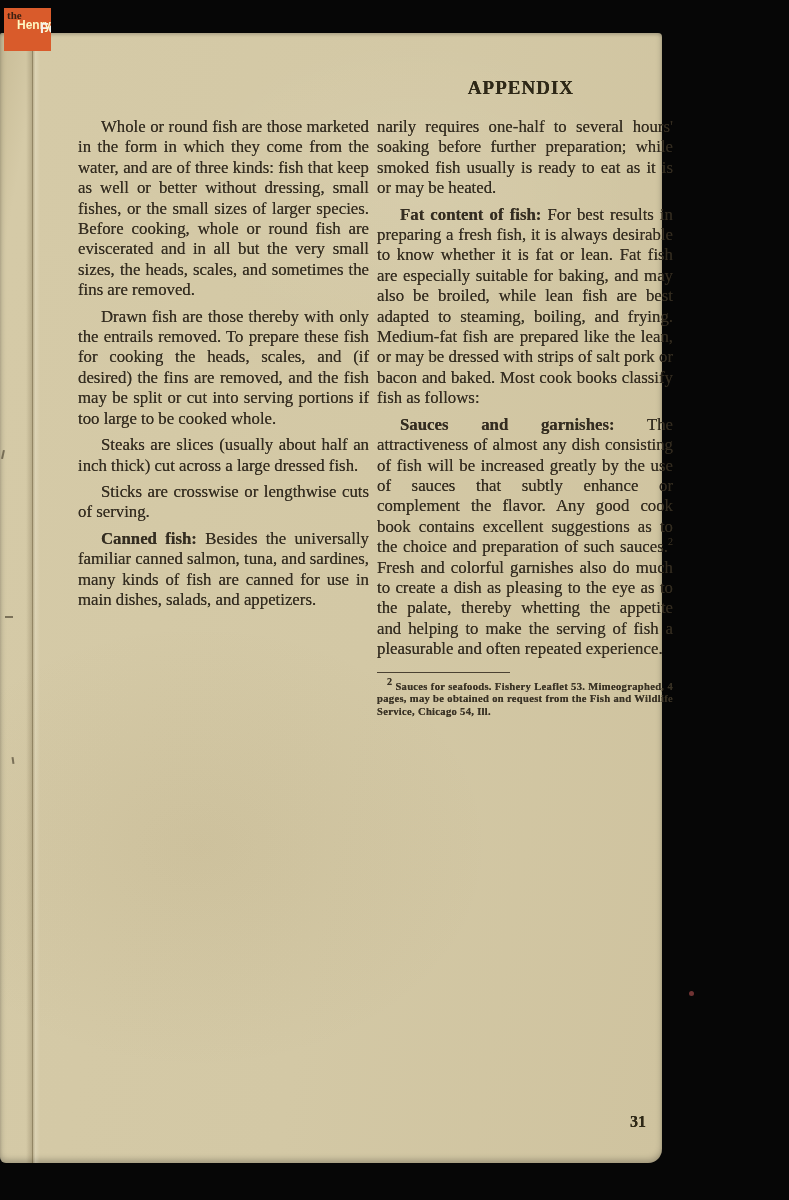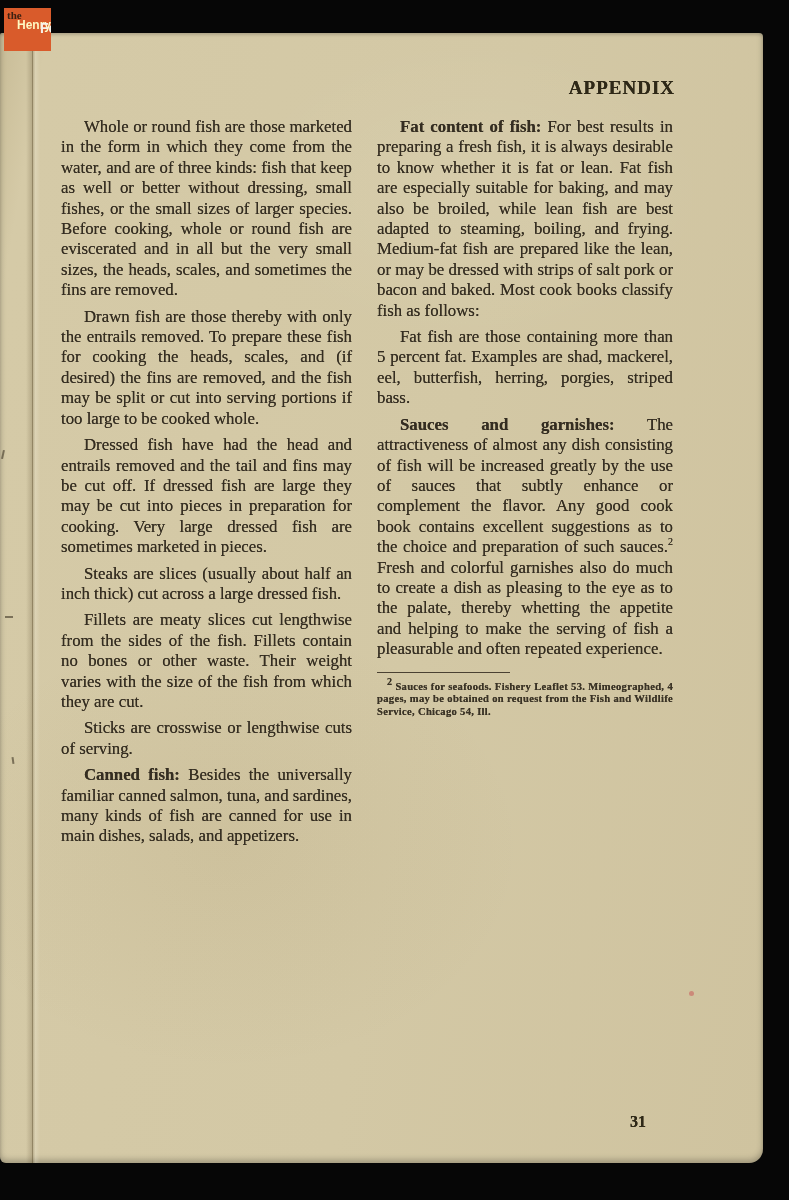--- a/index.html
+++ b/index.html
@@ -6,21 +6,21 @@
   body {
     width: 789px; height: 1200px;
     background: #060606;
     position: relative;
     overflow: hidden;
     font-family: "Liberation Serif", serif;
   }
   .page {
     position: absolute;
     left: 0; top: 33px;
-    width: 763px; height: 1130px;
+    width: 662px; height: 1130px;
     background:
       radial-gradient(ellipse 340px 220px at 62% 14%, rgba(255,255,245,0.07), rgba(255,255,245,0) 70%),
       radial-gradient(ellipse 420px 320px at 30% 72%, rgba(120,92,40,0.07), rgba(120,92,40,0) 70%),
       linear-gradient(100deg, #c8bc97 0%, #d5caa7 5%, #d3c8a5 55%, #cfc39f 100%);
     border-radius: 2px 4px 14px 6px;
     box-shadow: inset 0 -3px 6px rgba(0,0,0,0.25), inset 0 2px 3px rgba(0,0,0,0.15);
     color: #332c21;
   }
   .crease {
     position: absolute; left: 26px; top: 0; bottom: 0; width: 14px;
@@ -38,21 +38,21 @@
     color: #2e2817;
     text-shadow: 0 0 0.5px #2e2817;
   }
   .col {
     position: absolute; top: 84px;
     font-size: 16.8px; line-height: 20.4px;
     text-align: justify;
     color: #342d21;
     text-shadow: 0 0 0.4px rgba(45,38,25,0.8);
   }
-  .col-left  { left: 61px;  width: 291px; }
+  .col-left  { left: 78px;  width: 291px; }
   .col-right { left: 377px; width: 296px; }
   .col p { margin: 0 0 6px 0; text-indent: 23px; }
   .col p.no-indent { text-indent: 0; }
   .lead { font-weight: bold; }
   sup { font-size: 10px; line-height: 0; }
   .footnote-rule {
     width: 133px; height: 1px; background: #4a4132;
     margin: 12px 0 8px 0;
   }
   .footnote {
@@ -98,30 +98,28 @@
 <body>
 
 <div class="page">
   <div class="crease"></div>
 
   <div class="appendix">APPENDIX</div>
 
   <div class="col col-left">
     <p class="no-indent" style="text-indent:23px"><span>Whole or round fish are those marketed in the form in which they come from the water, and are of three kinds: fish that keep as well or better without dressing, small fishes, or the small sizes of larger species. Before cooking, whole or round fish are eviscerated and in all but the very small sizes, the heads, scales, and sometimes the fins are removed.</span></p>
     <p><span>Drawn fish are those thereby with only the entrails removed. To prepare these fish for cooking the heads, scales, and (if desired) the fins are removed, and the fish may be split or cut into serving portions if too large to be cooked whole.</span></p>
-    <p><span>Dressed fish have had the head and entrails removed and the tail and fins may be cut off. If dressed fish are large they may be cut into pieces in preparation for cooking. Very large dressed fish are sometimes marketed in pieces.</span></p>
     <p><span>Steaks are slices (usually about half an inch thick) cut across a large dressed fish.</span></p>
-    <p><span>Fillets are meaty slices cut lengthwise from the sides of the fish. Fillets contain no bones or other waste. Their weight varies with the size of the fish from which they are cut.</span></p>
     <p><span>Sticks are crosswise or lengthwise cuts of serving.</span></p>
     <p><span class="lead">Canned fish:</span><span> Besides the universally familiar canned salmon, tuna, and sardines, many kinds of fish are canned for use in main dishes, salads, and appetizers.</span></p>
   </div>
 
   <div class="col col-right">
+    <p class="no-indent"><span>narily requires one-half to several hours' soaking before further preparation; while smoked fish usually is ready to eat as it is or may be heated.</span></p>
     <p><span class="lead">Fat content of fish:</span><span> For best results in preparing a fresh fish, it is always desirable to know whether it is fat or lean. Fat fish are especially suitable for baking, and may also be broiled, while lean fish are best adapted to steaming, boiling, and frying. Medium-fat fish are prepared like the lean, or may be dressed with strips of salt pork or bacon and baked. Most cook books classify fish as follows:</span></p>
-    <p><span>Fat fish are those containing more than 5 percent fat. Examples are shad, mackerel, eel, butterfish, herring, porgies, striped bass.</span></p>
     <p><span class="lead">Sauces and garnishes:</span><span> The attractiveness of almost any dish consisting of fish will be increased greatly by the use of sauces that subtly enhance or complement the flavor. Any good cook book contains excellent suggestions as to the choice and preparation of such sauces.</span><sup>2</sup><span> Fresh and colorful garnishes also do much to create a dish as pleasing to the eye as to the palate, thereby whetting the appetite and helping to make the serving of fish a pleasurable and often repeated experience.</span></p>
 
     <div class="footnote-rule"></div>
     <p class="footnote no-indent" style="text-indent:10px"><sup>2</sup><span> Sauces for seafoods. Fishery Leaflet 53. Mimeographed, 4 pages, may be obtained on request from the Fish and Wildlife Service, Chicago 54, Ill.</span></p>
   </div>
 
   <div class="page-number">31</div>
 </div>
 
 <div class="logo">

